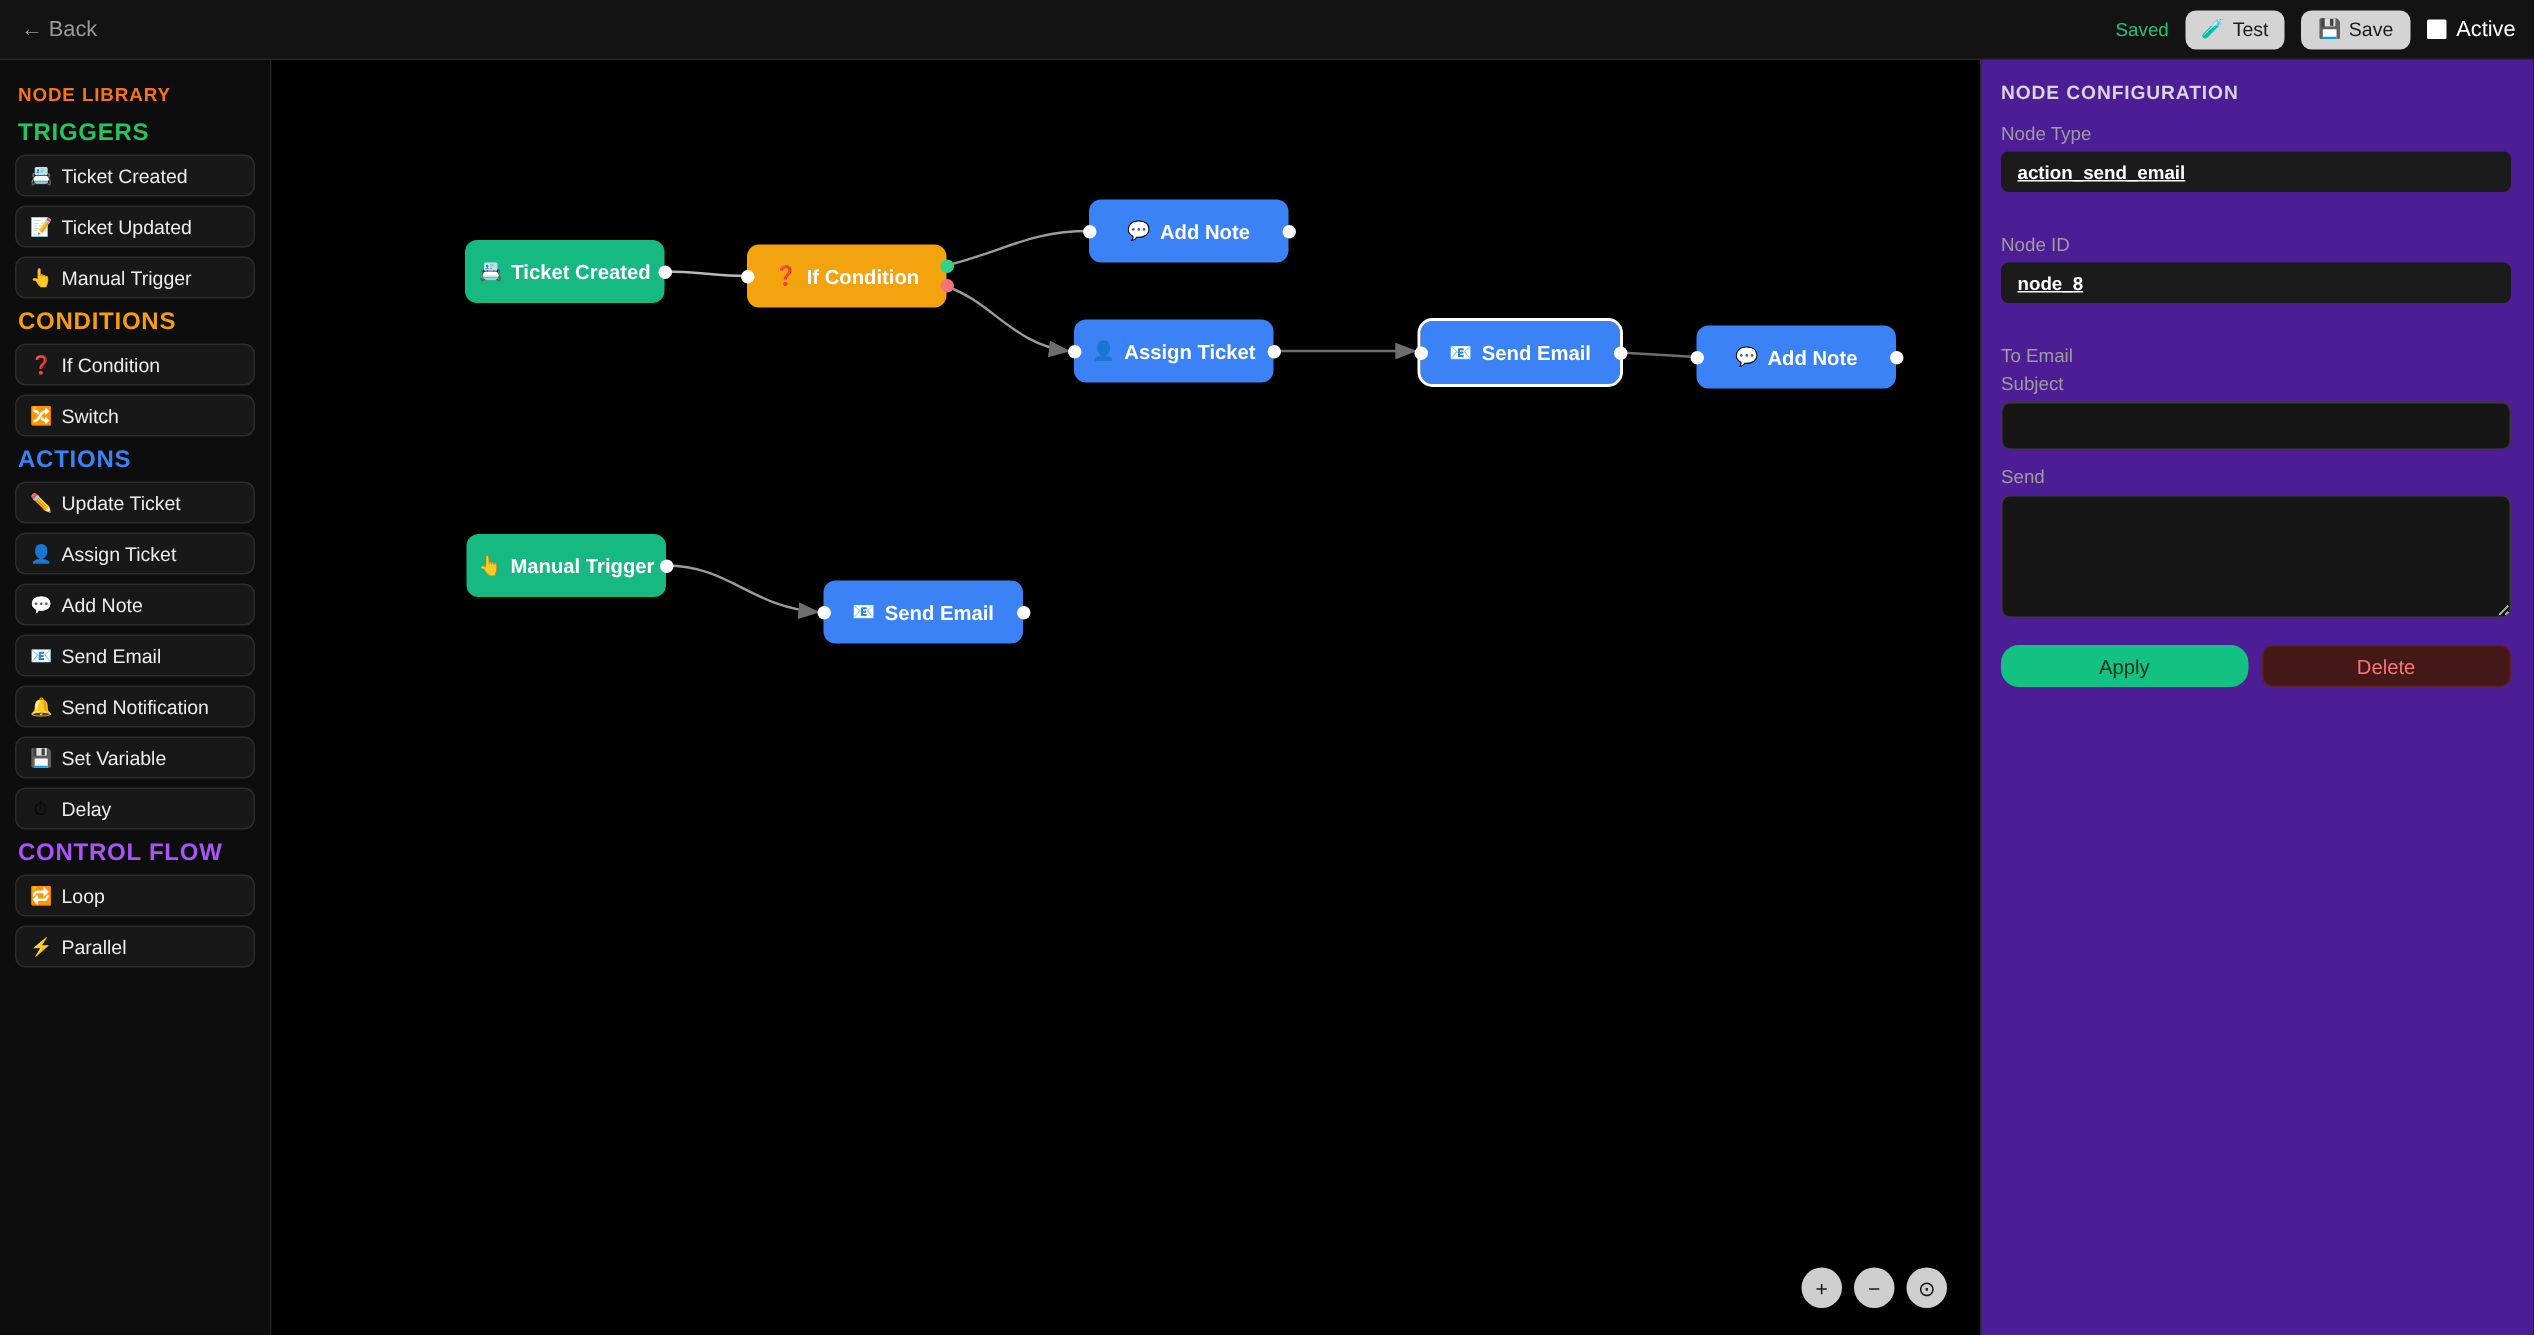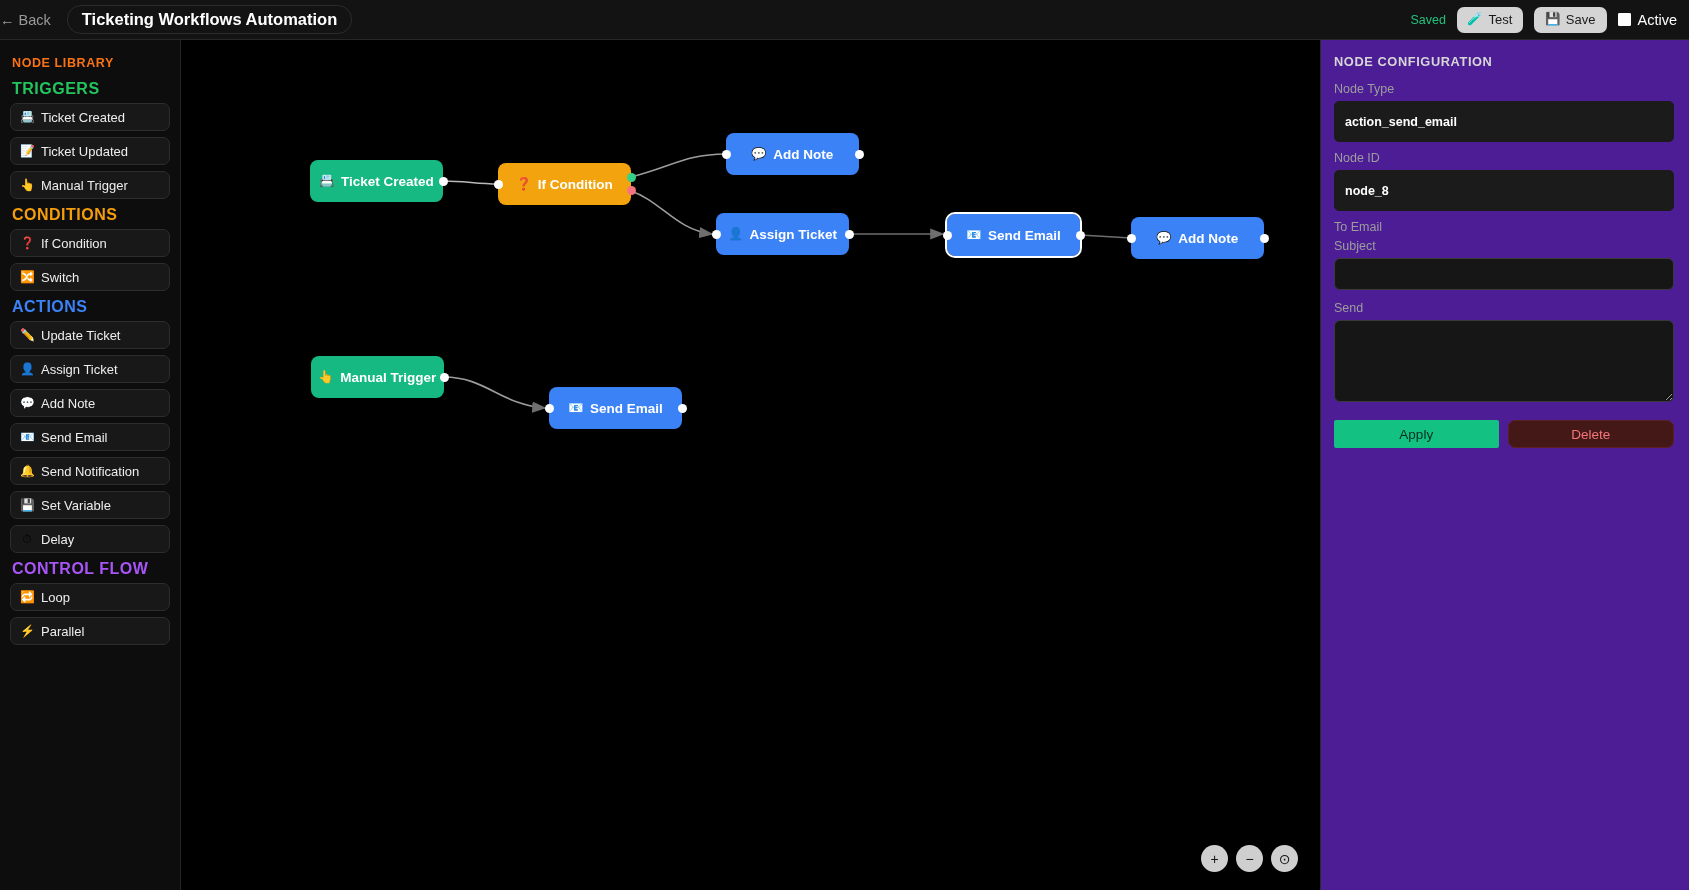--- a/index.html
+++ b/index.html
@@ -11,21 +11,21 @@
   }
 
   
   #topbar {
     position: absolute; left: 0; top: 0; width: 1689px; height: 40px;
     background: #131313;
     border-bottom: 1px solid #272727;
     display: flex; align-items: center;
   }
   #back-btn {
-    color: #9a9a9a; font-size: 14.5px;
+    margin-left: 14px; color: #9a9a9a; font-size: 14.5px;
     cursor: pointer; white-space: nowrap;
   }
   #wf-title {
     margin-left: 16px; color: #ffffff; font-size: 16.5px; font-weight: bold;
     padding: 4px 14px; border-radius: 14px; white-space: nowrap;
     border: 1px solid rgba(255,255,255,0.10);
   }
   #top-right {
     margin-left: auto; margin-right: 12px;
     display: flex; align-items: center; gap: 11px;
@@ -111,55 +111,54 @@
     background: #4c1d95; border-left: 1px solid #2b2b2b;
     padding: 14px 15px 0 13px; overflow: hidden;
   }
   #cfg-title {
     color: #d6d6d6; font-size: 12.8px; font-weight: bold;
     letter-spacing: 0.6px; margin-bottom: 13px;
   }
   .fld-label { color: #9d9d9d; font-size: 12.5px; margin-bottom: 5px; }
   .fld-ro {
     background: #1b1b1b; border: 1px solid #1b1b1b; border-radius: 5px;
-    height: 41px; display: flex; align-items: center; padding: 0 10px;
-    color: #ffffff; font-size: 12.5px; font-weight: bold; margin-bottom: 9px;
+    height: 27px; display: flex; align-items: center; padding: 0 10px;
+    color: #ffffff; font-size: 12.5px; font-weight: bold; margin-bottom: 28px; text-decoration: underline;
   }
   .fld-in {
     width: 100%; background: #161616; border: 1px solid #3a3a3a;
     border-radius: 6px; height: 32px; padding: 0 11px;
     color: #e8e8e8; font-size: 13.5px; margin-bottom: 11px;
     font-family: "Liberation Sans", sans-serif;
   }
   .fld-in::placeholder { color: #8a8a8a; }
   #body-area {
     width: 100%; height: 82px; background: #161616;
     border: 1px solid #3a3a3a; border-radius: 6px;
     padding: 7px 10px; color: #e8e8e8; font-size: 13.5px;
     font-family: "Liberation Sans", sans-serif; resize: vertical;
     display: block; margin-bottom: 18px;
   }
   #cfg-actions { display: flex; gap: 9px; }
   #apply-btn {
-    flex: 1; height: 28px; border: none; border-radius: 2px;
+    flex: 1; height: 28px; border: none; border-radius: 12px;
     background: #13c183; color: #06301f; font-size: 13.5px;
     cursor: pointer; font-family: "Liberation Sans", sans-serif;
   }
   #delete-btn {
     flex: 1; height: 28px; border: 1px solid #5d2020; border-radius: 7px;
     background: #451818; color: #f4767a; font-size: 13.5px;
     cursor: pointer; font-family: "Liberation Sans", sans-serif;
   }
 </style>
 </head>
 <body>
 
 <div id="topbar">
   <div id="back-btn">← Back</div>
-  <div id="wf-title">Ticketing Workflows Automation</div>
   <div id="top-right">
     <span id="saved-label">Saved</span>
     <button class="topbtn">
       <span class="ic">🧪</span>
       <span>Test</span>
     </button>
     <button class="topbtn">
       <span class="ic">💾</span>
       <span>Save</span>
     </button>

